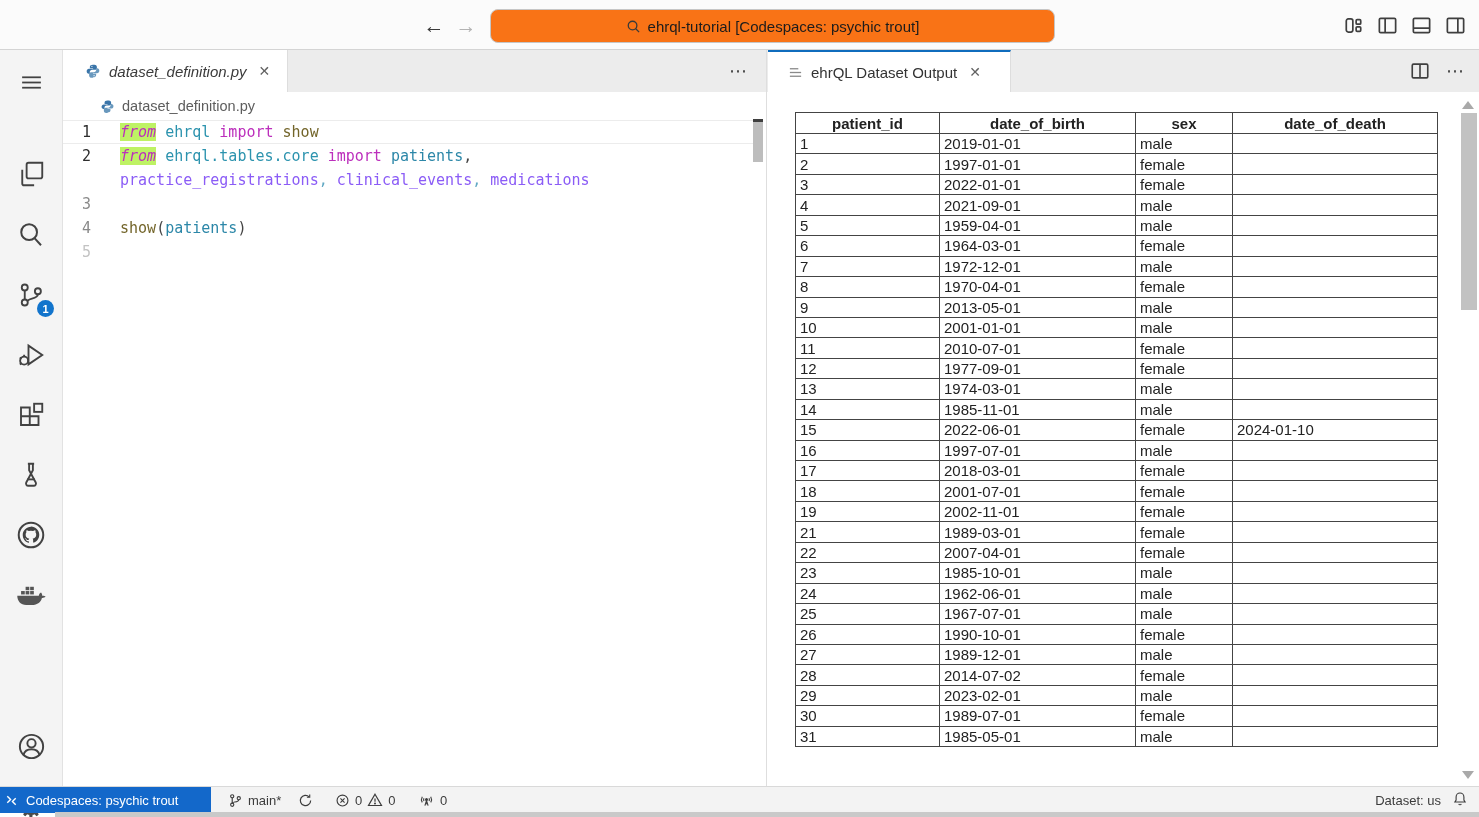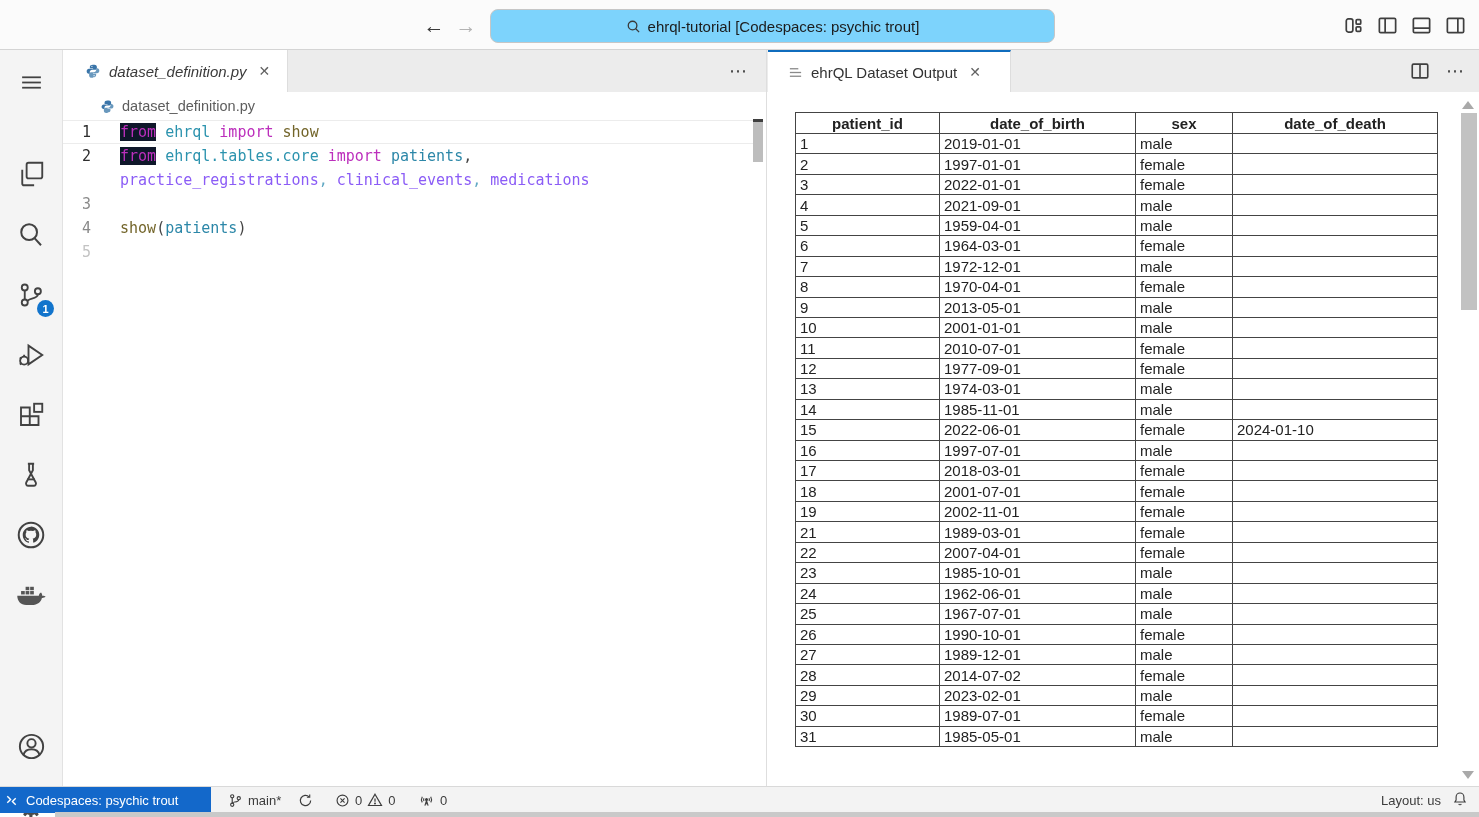--- a/index.html
+++ b/index.html
@@ -10,21 +10,21 @@
   }
   svg { display:block; }
 
   
   .titlebar { position:absolute; left:0; top:0; width:1479px; height:50px;
     background:#fbfbfb; border-bottom:1px solid #d4d4d4; }
   .nav-arrow { position:absolute; top:13px; width:26px; height:26px; font-size:21px;
     color:#3a3a3a; text-align:center; line-height:26px; }
   .nav-arrow.fwd { color:#b3b3b3; }
   .addressbox { position:absolute; left:490px; top:9px; width:565px; height:34px;
-    background:#7dd3fc; border:1px solid #c6c6c6; border-radius:8px;
+    background:#f97316; border:1px solid #c6c6c6; border-radius:8px;
     display:flex; align-items:center; justify-content:center; gap:7px;
     font-size:15px; color:#1c1c1c; }
   .tb-icons { position:absolute; right:12px; top:14px; display:flex; gap:11px; }
   .tb-icon { width:23px; height:23px; display:flex; align-items:center; justify-content:center; }
 
   
   .activitybar { position:absolute; left:0; top:50px; width:63px; height:736px;
     background:#f4f4f4; border-right:1px solid #e2e2e2; }
   .ab-item { position:absolute; left:0; width:62px; height:48px;
     display:flex; align-items:center; justify-content:center; }
@@ -47,21 +47,21 @@
 
   .code-area { position:absolute; left:63px; top:120px; width:690px; height:666px; background:#fff;
     font-family:"DejaVu Sans Mono", monospace; font-size:15px; }
   .code-line { display:flex; height:24px; line-height:24px; white-space:pre; }
   .code-line.current { box-shadow: inset 0 1px 0 #ececec, inset 0 -1px 0 #ececec; }
   .ln { width:57px; text-align:right; padding-right:29px; color:#8a8a8a; }
   .n-dark { color:#2e2e2e; } .n-mid { color:#8a8a8a; } .n-faint { color:#c3c3c3; }
   .ct { flex:1; }
   .kw{color:#bc2fbc;} .mod{color:#2c93ae;} .var{color:#2c87a8;}
   .un{color:#8b5cf6;} .un2{color:#62a9c4;} .fn{color:#73652a;} .pun{color:#444;}
-  .hl{background:#0f172a;}
+  .hl{background:#bef264;font-style:italic;}
   .ed-sb-mark { position:absolute; left:753px; top:119px; width:10px; height:3px; background:#3f3f3f; }
   .ed-sb-thumb { position:absolute; left:753px; top:122px; width:10px; height:40px; background:#bdbdbd; }
   .group-divider { position:absolute; left:766px; top:50px; width:1px; height:736px; background:#dedede; }
 
   
   .tabbar-right { position:absolute; left:767px; top:50px; width:712px; height:42px; background:#ececec; }
   .tab-right { position:absolute; left:1px; top:0; width:243px; height:42px; background:#ffffff;
     border-top:2.5px solid #0f6cbd; border-right:1px solid #dddddd;
     display:flex; align-items:center; gap:8px; padding-left:20px; font-size:15px; color:#333; }
   .tab-actions-right { position:absolute; right:14px; top:0; height:42px; display:flex; align-items:center; gap:16px; color:#454545; }
@@ -526,21 +526,21 @@
     </div>
     <div class="sb-item" style="left:418px;">
       <svg width="17" height="15" viewBox="0 0 18 16" fill="none" stroke="#3c3c3c" stroke-width="1.2">
         <path d="M4.5 4a6 6 0 0 0 0 6M13.5 4a6 6 0 0 1 0 6M6.3 5.5a3.2 3.2 0 0 0 0 3M11.7 5.5a3.2 3.2 0 0 1 0 3"></path>
         <circle cx="9" cy="7" r="1" fill="#3c3c3c"></circle>
           <path d="M9 8.2 7.3 13.5M9 8.2l1.7 5.3M7.8 11.5h2.4"></path>
       </svg>
       <span>0</span>
     </div>
     <div class="sb-right">
-      <span>Layout: us</span>
+      <span>Dataset: us</span>
     </div>
     <div class="sb-bell">
       <svg width="18" height="18" viewBox="0 0 24 24" fill="none" stroke="#3c3c3c" stroke-width="1.5">
         <path d="M12 4a5.2 5.2 0 0 0-5.2 5.2v4.2L5.2 16h13.6l-1.6-2.6V9.2A5.2 5.2 0 0 0 12 4Z"></path>
         <path d="M10.3 18.5a1.8 1.8 0 0 0 3.4 0"></path>
       </svg>
     </div>
   </div>
 
   <div class="bottom-strip">

